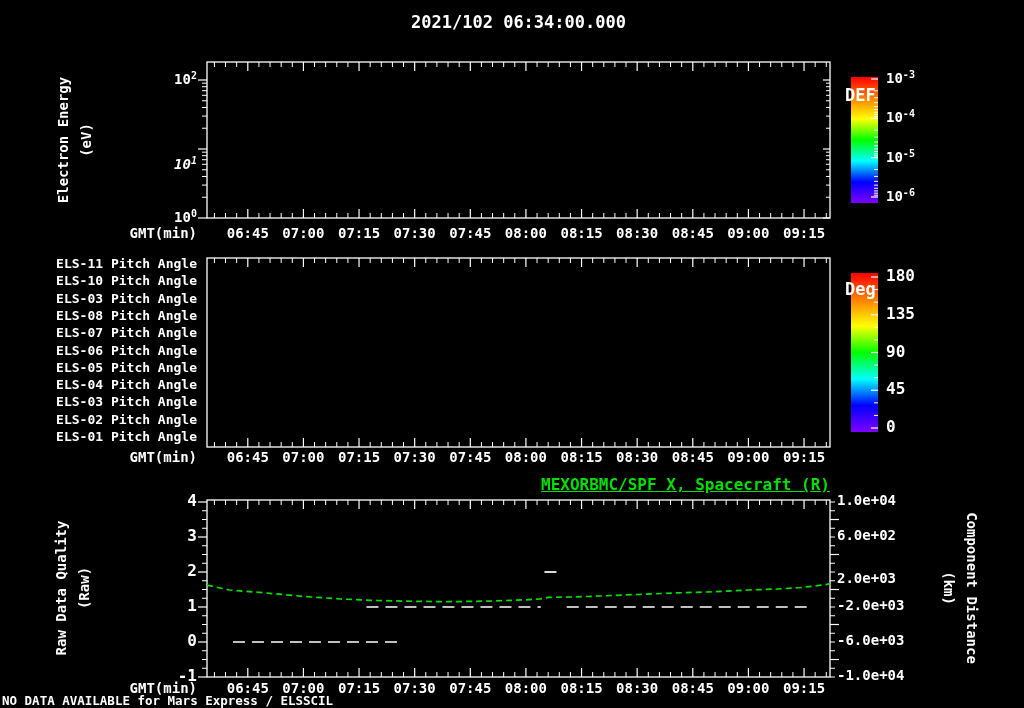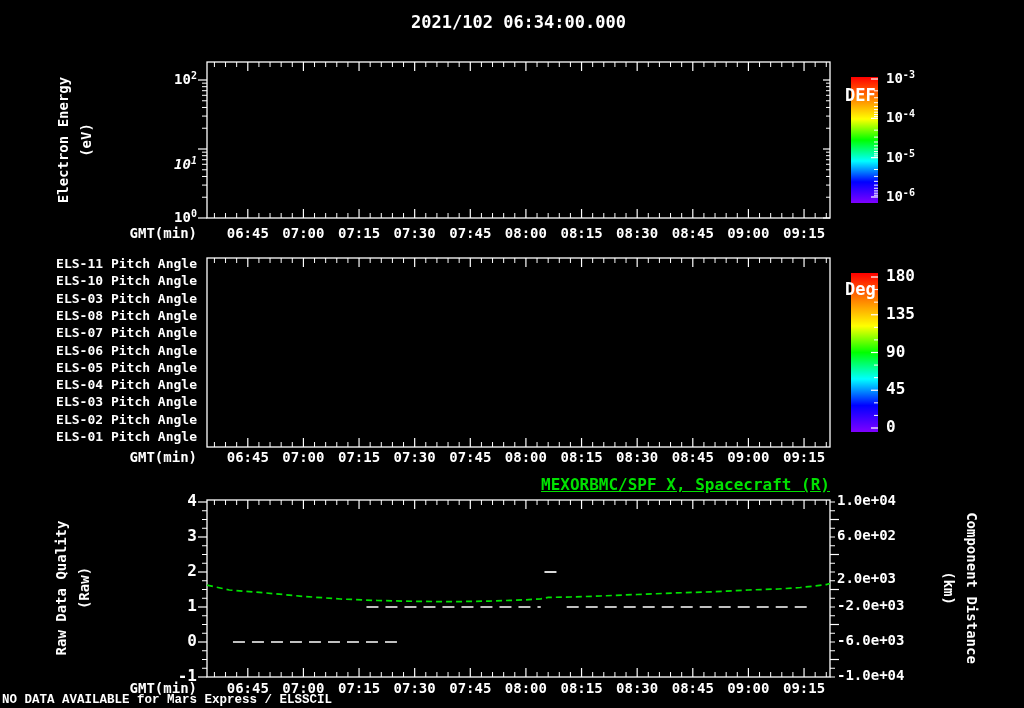--- a/index.html
+++ b/index.html
@@ -3,21 +3,21 @@
 <meta charset="utf-8">
 <style>
   html,body{margin:0;padding:0;background:#000;}
   #screen{position:relative;width:1024px;height:708px;background:#000;overflow:hidden;
           font-family:"DejaVu Sans Mono", monospace;font-weight:bold;color:#fff;}
   .lbl{position:absolute;white-space:pre;line-height:1.1;}
   .s17{font-size:17px;}
   .s16{font-size:16px;}
   .s14{font-size:14px;}
   .s13{font-size:13px;}
-  .s12{font-size:12.5px;font-family:Liberation Mono, monospace;}
+  .s12{font-size:12.5px;}
   .ctr{text-align:center;}
   .rot-ccw{transform:translate(-50%,-50%) rotate(-90deg);}
   .rot-cw{transform:translate(-50%,-50%) rotate(90deg);}
   .tickx{transform:translateX(-50%);}
   .green{color:#00e100;}
   sup{font-size:10px;vertical-align:5px;}
   svg{position:absolute;left:0;top:0;}
 </style>
 </head>
 <body>

